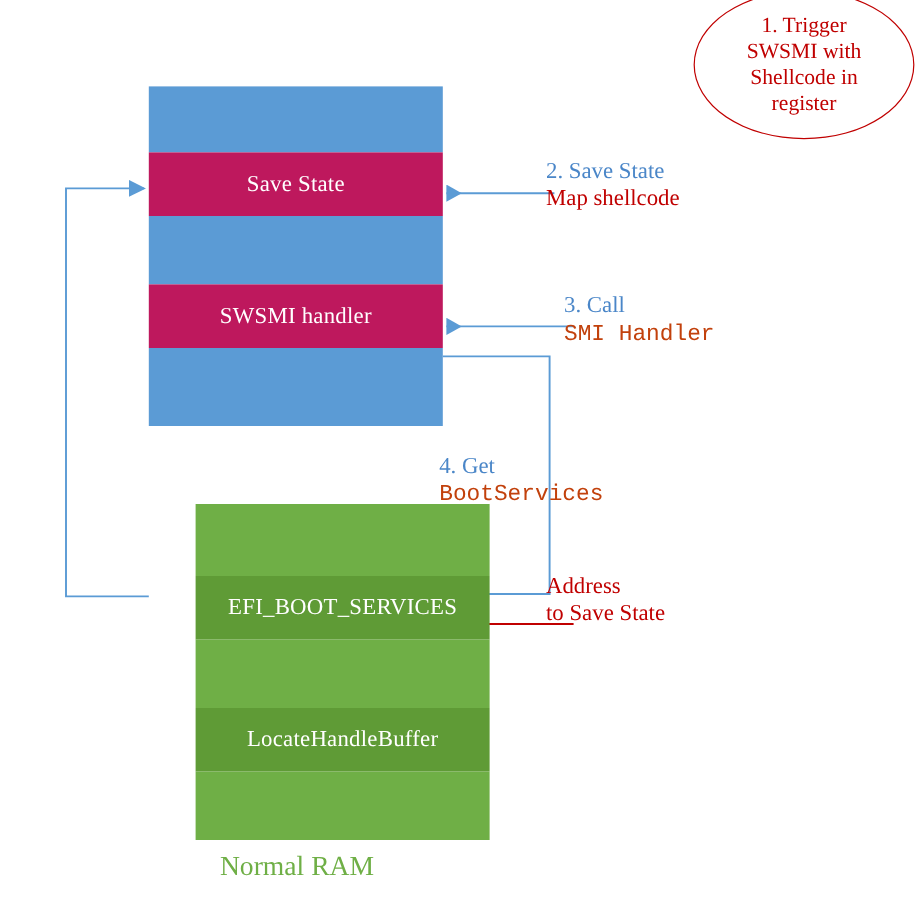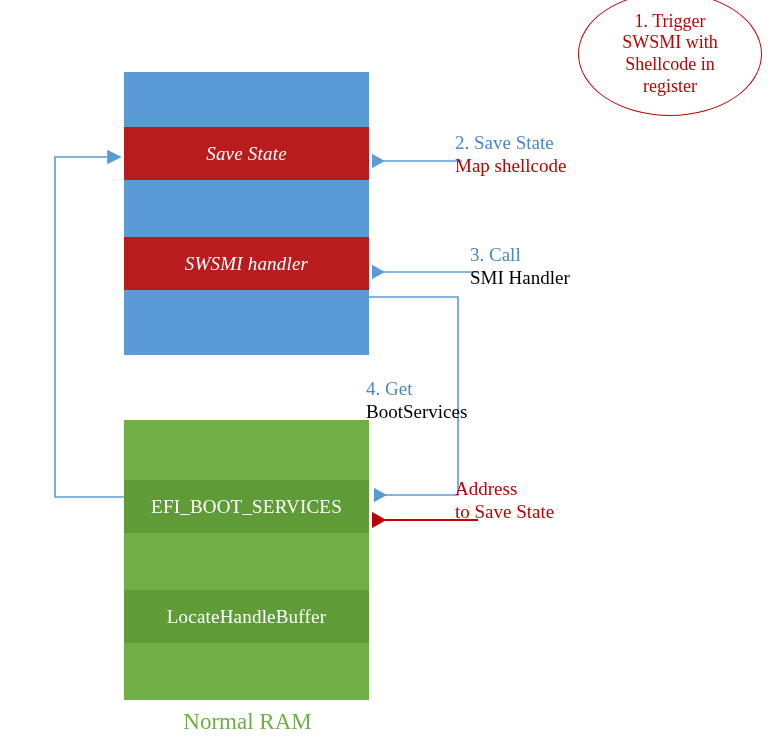--- a/index.html
+++ b/index.html
@@ -14,33 +14,33 @@
   .svg-layer{position:absolute;left:0;top:0;width:768px;height:755px;pointer-events:none;}
 
   
   .mem-block{
     position:absolute;
     left:124px;width:245px;
     display:flex;flex-direction:column;
     box-sizing:border-box;
   }
   #smram-block{top:72px;height:283px;}
-  #ram-block{top:420px;height:280px;}
+  #ram-block{top:420px;height:280px;margin-left:39px;}
 
   .band{
     width:100%;
     box-sizing:border-box;
     display:flex;align-items:center;justify-content:center;
     color:#ffffff;
     font-size:19px;
     letter-spacing:.2px;
     white-space:nowrap;
   }
   .band.blue-light{background:#5B9BD5;}
-  .band.blue-dark{background:#b91c1c;font-style:italic;}
+  .band.blue-dark{background:#be185d;}
   .band.green-light{background:#6FAF46;}
   .band.green-dark{background:#5F9B36;}
 
   
   .caption{
     position:absolute;
     text-align:center;
     line-height:1.18;
     white-space:pre-line;
   }
@@ -48,21 +48,21 @@
   .cap-green{color:#6FAF46;}
   .cap-red{color:#C00000;}
 
   #smram-title{left:70px;top:14px;width:355px;font-size:23px;}
   #ram-title{left:70px;top:708px;width:355px;font-size:23px;font-family:Liberation Serif, serif;}
 
   
   .step-label{position:absolute;text-align:left;line-height:1.2;font-size:19px;}
   .step-label .l1{display:block;color:#4A86C8;}
   .step-label .l2{display:block;color:#C00000;}
-  .step-label .b2{display:block;color:#000000;}
+  .step-label .b2{display:block;color:#c2410c;font-family:Liberation Mono, monospace;}
 
   #step2-label{left:455px;top:132px;width:210px;}
   #step3-label{left:470px;top:244px;width:190px;}
   #step4-label{left:366px;top:378px;width:160px;}
   #step5-label{left:0px;top:294px;width:125px;}
   #step0-label{left:455px;top:478px;width:205px;}
 
   
   #trigger-callout{
     position:absolute;

